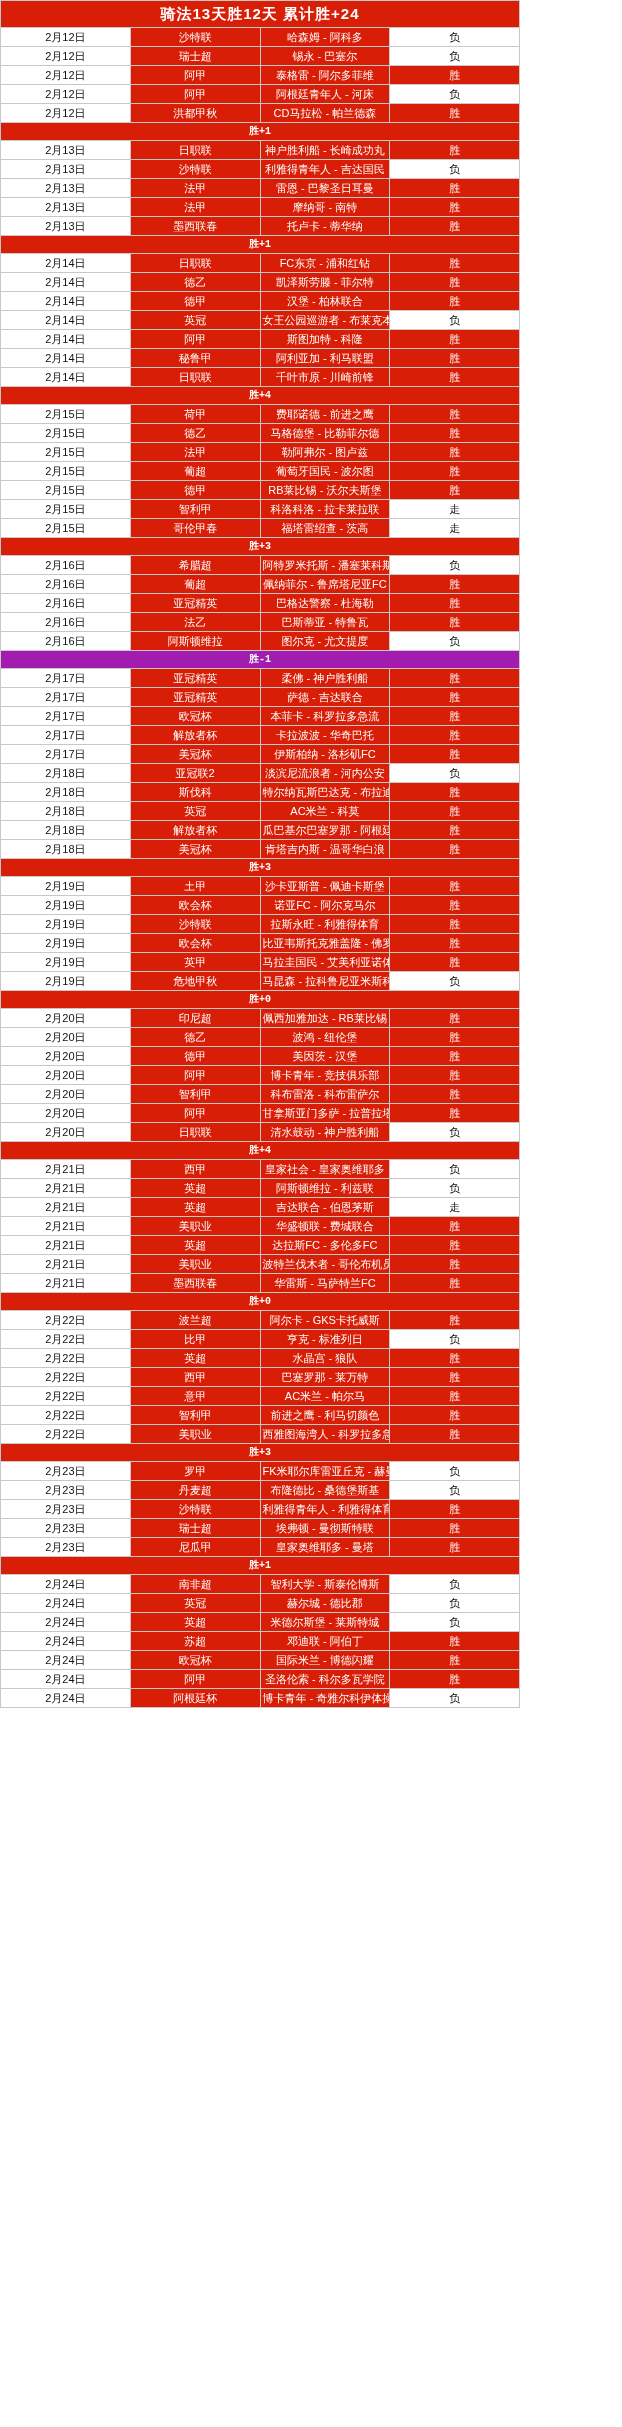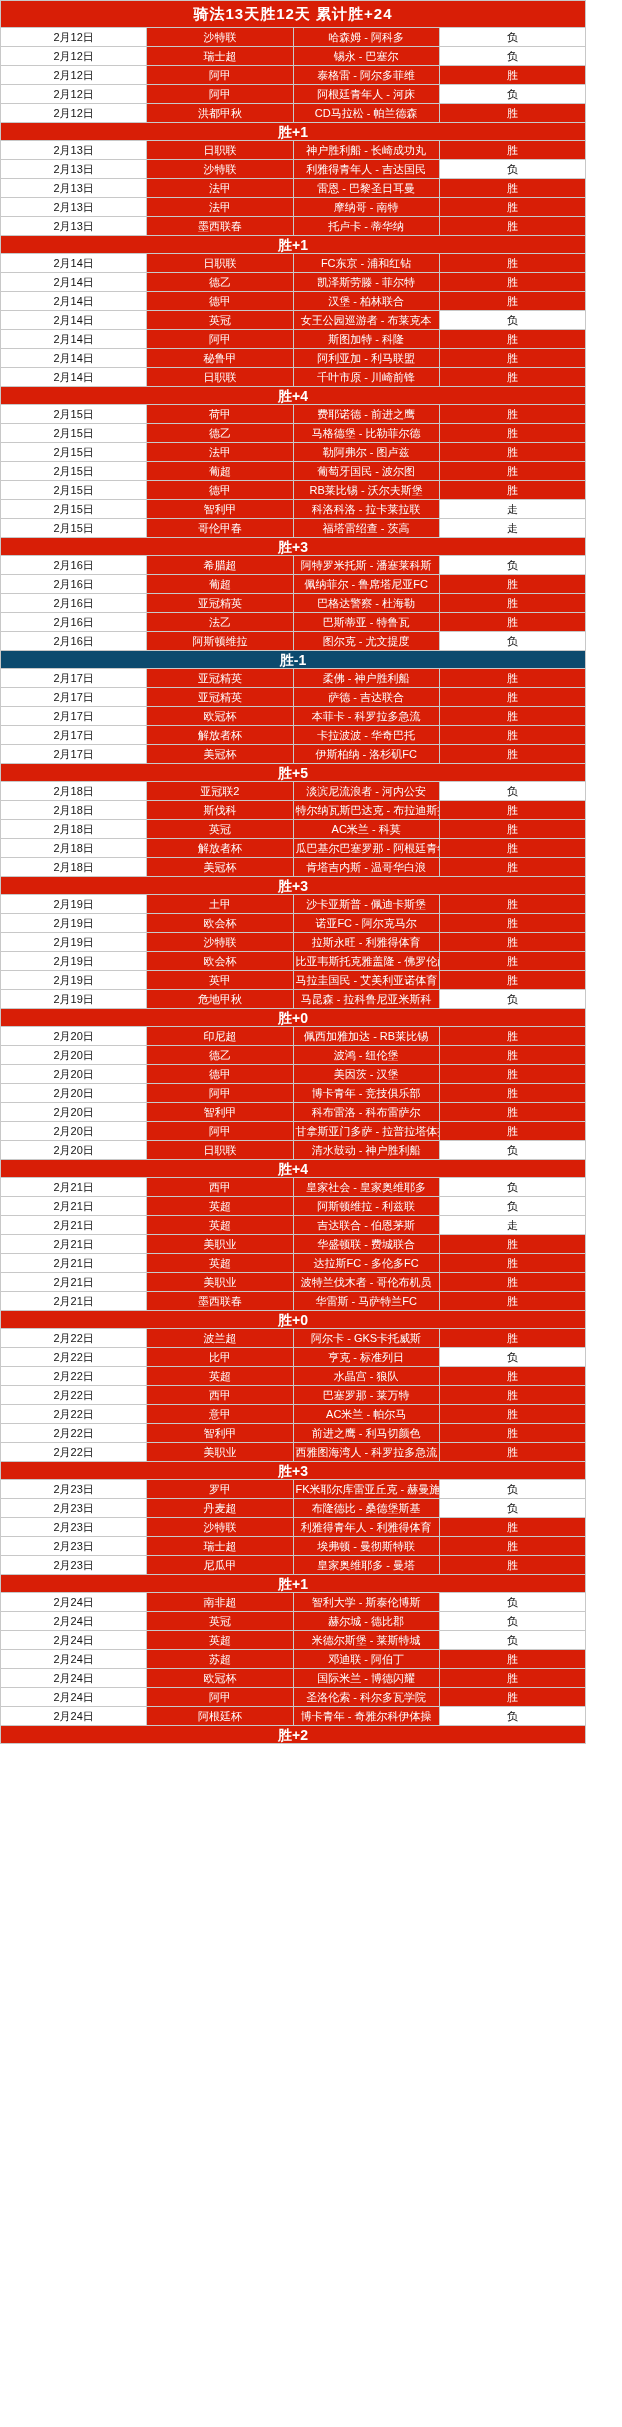--- a/index.html
+++ b/index.html
@@ -1,26 +1,26 @@
 <!DOCTYPE html>
 <html><head>
 <meta charset="utf-8">
 <style>
   html,body{margin:0;padding:0;background:#fff;}
   body{font-family:"Liberation Sans","DejaVu Sans",sans-serif;}
   .sheet{width:622px;background:#fff;}
-  table{border-collapse:collapse;width:586px;table-layout:fixed;}
+  table{border-collapse:collapse;width:520px;table-layout:fixed;}
   td{border:1px solid #c8c8c8;font-size:11px;line-height:14px;height:18px;padding:0 2px;text-align:center;vertical-align:middle;color:#111;white-space:nowrap;overflow:hidden;}
   .c-date{width:66px;}
   .c-league{width:84px;}
   .c-match{width:398px;}
   .c-res{width:64px;}
   .title-row td{background:#d81e06;color:#fff;font-weight:bold;font-size:15px;height:26px;letter-spacing:1px;}
-  .sep td{background:#d81e06;color:#fff;font-weight:bold;font-size:14px;height:17px;}
-  .sep.gray td{background:#0c4a6e;color:#fff;}
+  .sep td{background:#d81e06;color:#fff;font-weight:bold;font-size:10px;height:17px;font-family:Liberation Mono, monospace;}
+  .sep.gray td{background:#a21caf;color:#fff;}
   .red{background:#d81e06;color:#fff;}
   .res-red{background:#d81e06;color:#fff;}
   .res-white{background:#fff;color:#111;}
   .league-red{background:#d81e06;color:#fff;}
 </style>
 </head>
 <body>
 
 <div class="sheet">
   <table>
@@ -240,23 +240,20 @@
           <td class="c-league league-red">解放者杯</td>
           <td class="c-match red">卡拉波波 - 华奇巴托</td>
           <td class="c-res res-red">胜</td>
         </tr>
         <tr>
           <td class="c-date">2月17日</td>
           <td class="c-league league-red">美冠杯</td>
           <td class="c-match red">伊斯柏纳 - 洛杉矶FC</td>
           <td class="c-res res-red">胜</td>
         </tr>
-        <tr class="sep">
-          <td colspan="4">胜+5</td>
-        </tr>
         <tr>
           <td class="c-date">2月18日</td>
           <td class="c-league league-red">亚冠联2</td>
           <td class="c-match red">淡滨尼流浪者 - 河内公安</td>
           <td class="c-res res-white">负</td>
         </tr>
         <tr>
           <td class="c-date">2月18日</td>
           <td class="c-league league-red">斯伐科</td>
           <td class="c-match red">特尔纳瓦斯巴达克 - 布拉迪斯拉发</td>
@@ -524,19 +521,16 @@
           <td class="c-date">2月24日</td>
           <td class="c-league league-red">阿甲</td>
           <td class="c-match red">圣洛伦索 - 科尔多瓦学院</td>
           <td class="c-res res-red">胜</td>
         </tr>
         <tr>
           <td class="c-date">2月24日</td>
           <td class="c-league league-red">阿根廷杯</td>
           <td class="c-match red">博卡青年 - 奇雅尔科伊体操</td>
           <td class="c-res res-white">负</td>
-        </tr>
-        <tr class="sep">
-          <td colspan="4">胜+2</td>
         </tr>
       </tbody>
   </table>
 </div>
 
 </body></html>

